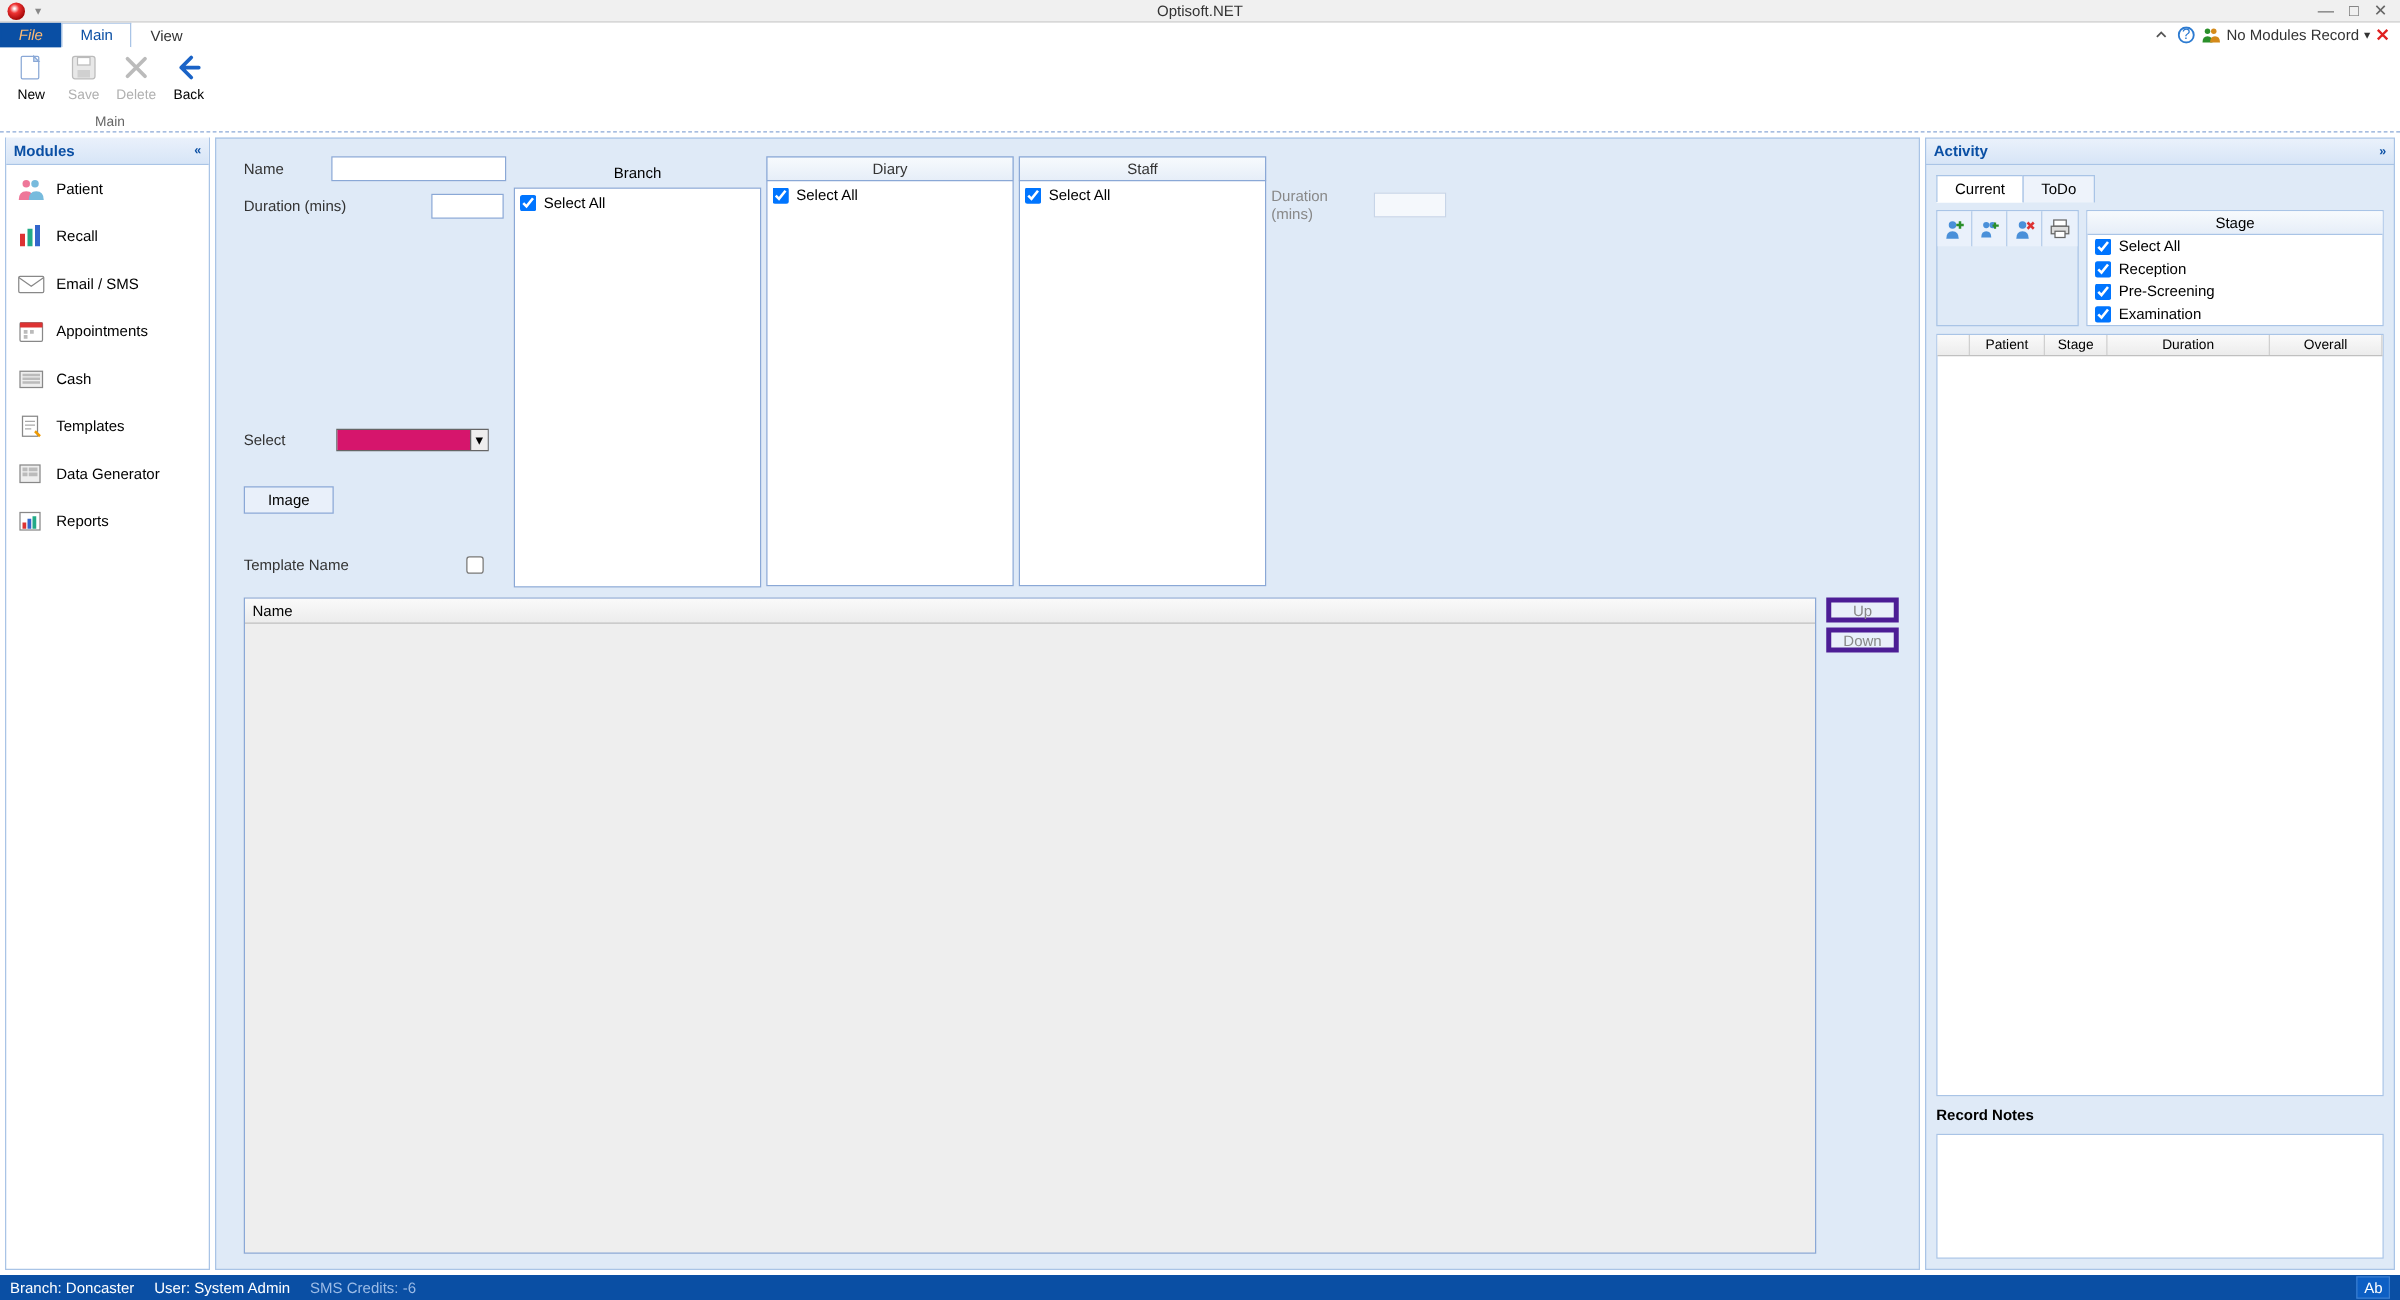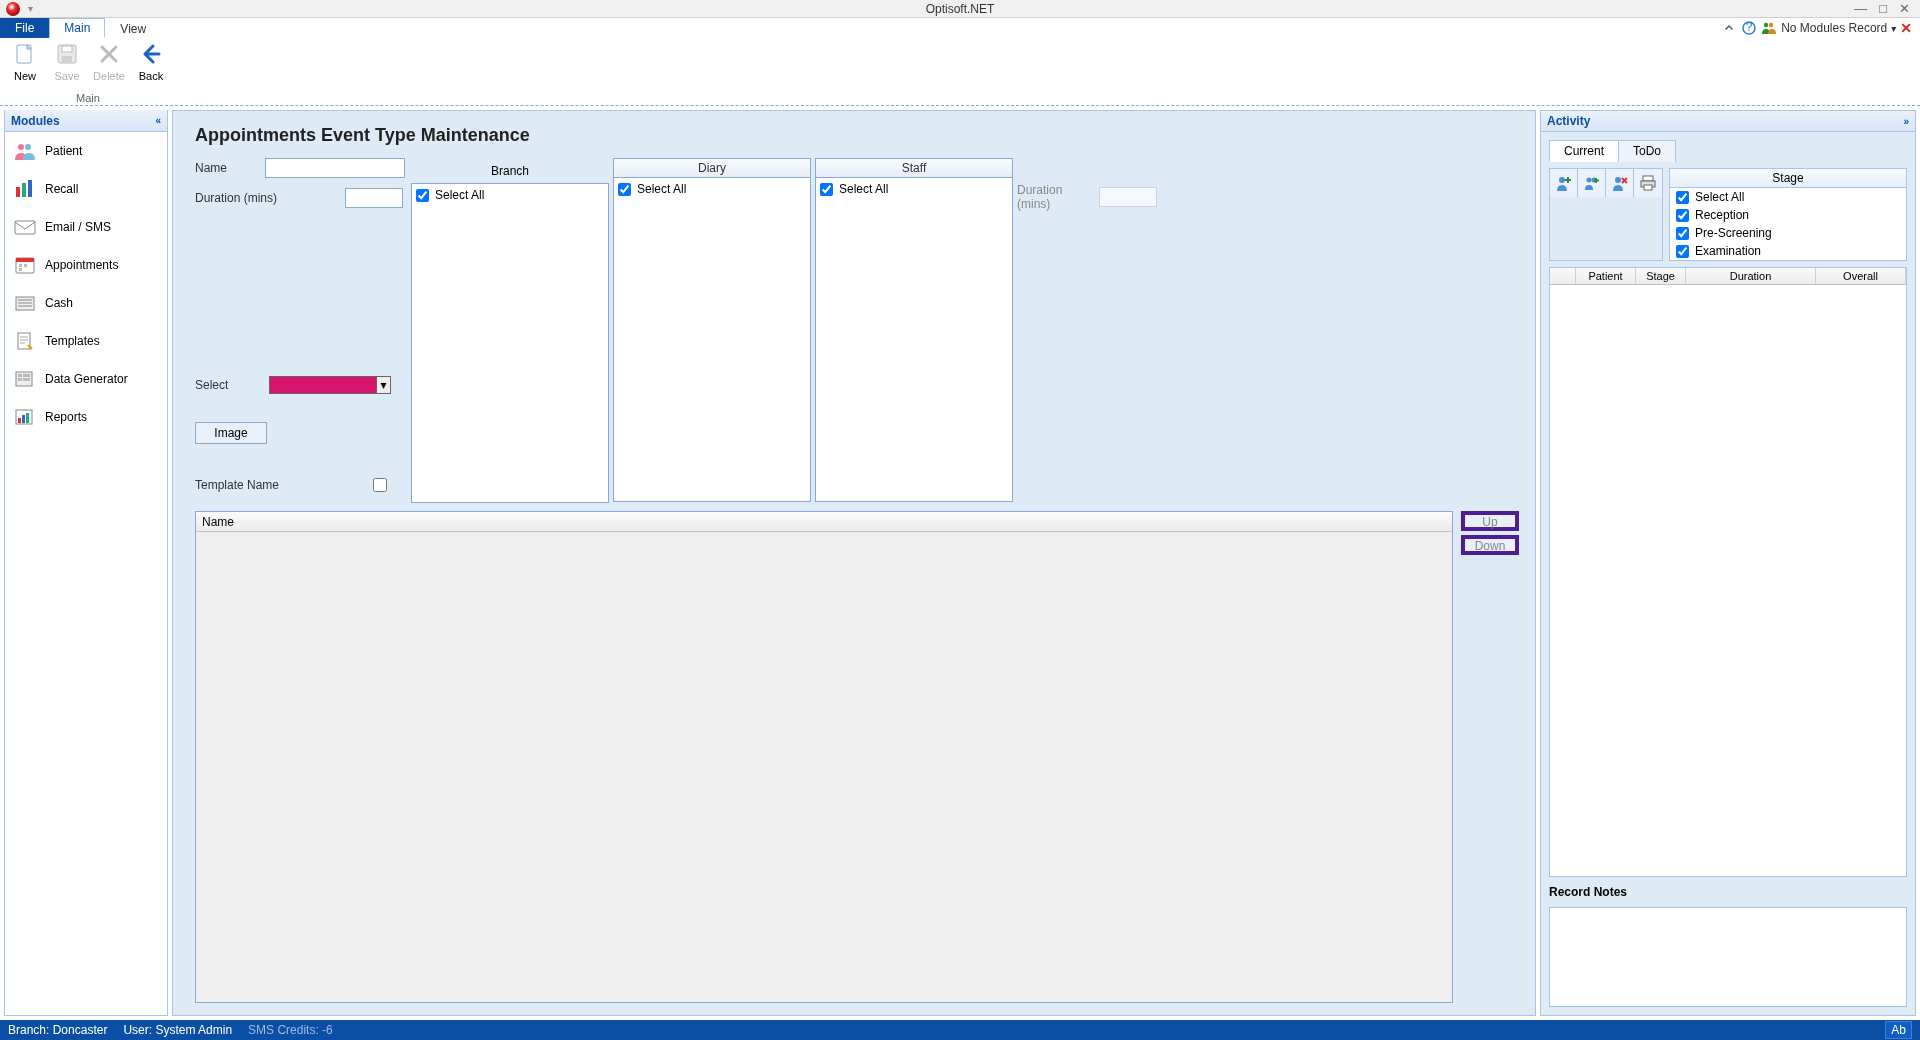--- a/index.html
+++ b/index.html
@@ -19,21 +19,21 @@
 
 
 .ribbon-tabs {
   height: 20px; display: flex; align-items: stretch;
 }
 .ribbon-tabs .tab {
   padding: 2px 14px; display: flex; align-items: center; color: #333;
   border: 1px solid transparent; border-bottom: none; cursor: pointer;
 }
 .ribbon-tabs .tab.file {
-  background: #0a4fa4; color: #ffffff; border: 1px solid #0a4fa4;
+  background: #0a4fa4; color: #fdba74; border: 1px solid #0a4fa4; font-style: italic;
 }
 .ribbon-tabs .tab.active {
   border: 1px solid #a9c4e6; border-bottom: 1px solid #fff; color: #0a4fa4;
 }
 .ribbon-tabs .right-tools {
   margin-left: auto; display: flex; align-items: center; gap: 4px; padding-right: 8px;
 }
 .ribbon-tabs .right-tools .ico { width:16px; height:16px; display:inline-flex;align-items:center;justify-content:center;}
 .ribbon-tabs .right-tools .record-text { color:#333; }
 .ribbon-tabs .right-tools .close { color:#e02020; font-weight:bold; font-size:14px; cursor:pointer;}
@@ -350,21 +350,20 @@
             <rect x="4" y="11" width="3" height="5" fill="#d33"></rect>
             <rect x="8" y="8" width="3" height="8" fill="#36c"></rect>
             <rect x="12" y="6" width="3" height="10" fill="#2a8"></rect>
           </svg>
         </span>
       <span>Reports</span>
     </div>
   </div>
 
   <div class="content">
-    <h2>Appointments Event Type Maintenance</h2>
 
     <div class="grid-top">
 
       <div>
         <div class="form-row">
           <span class="label">Name</span>
           <input type="text" style="">
         </div>
         <div class="left-form" style="margin-top:10px;">
           <div class="row">

